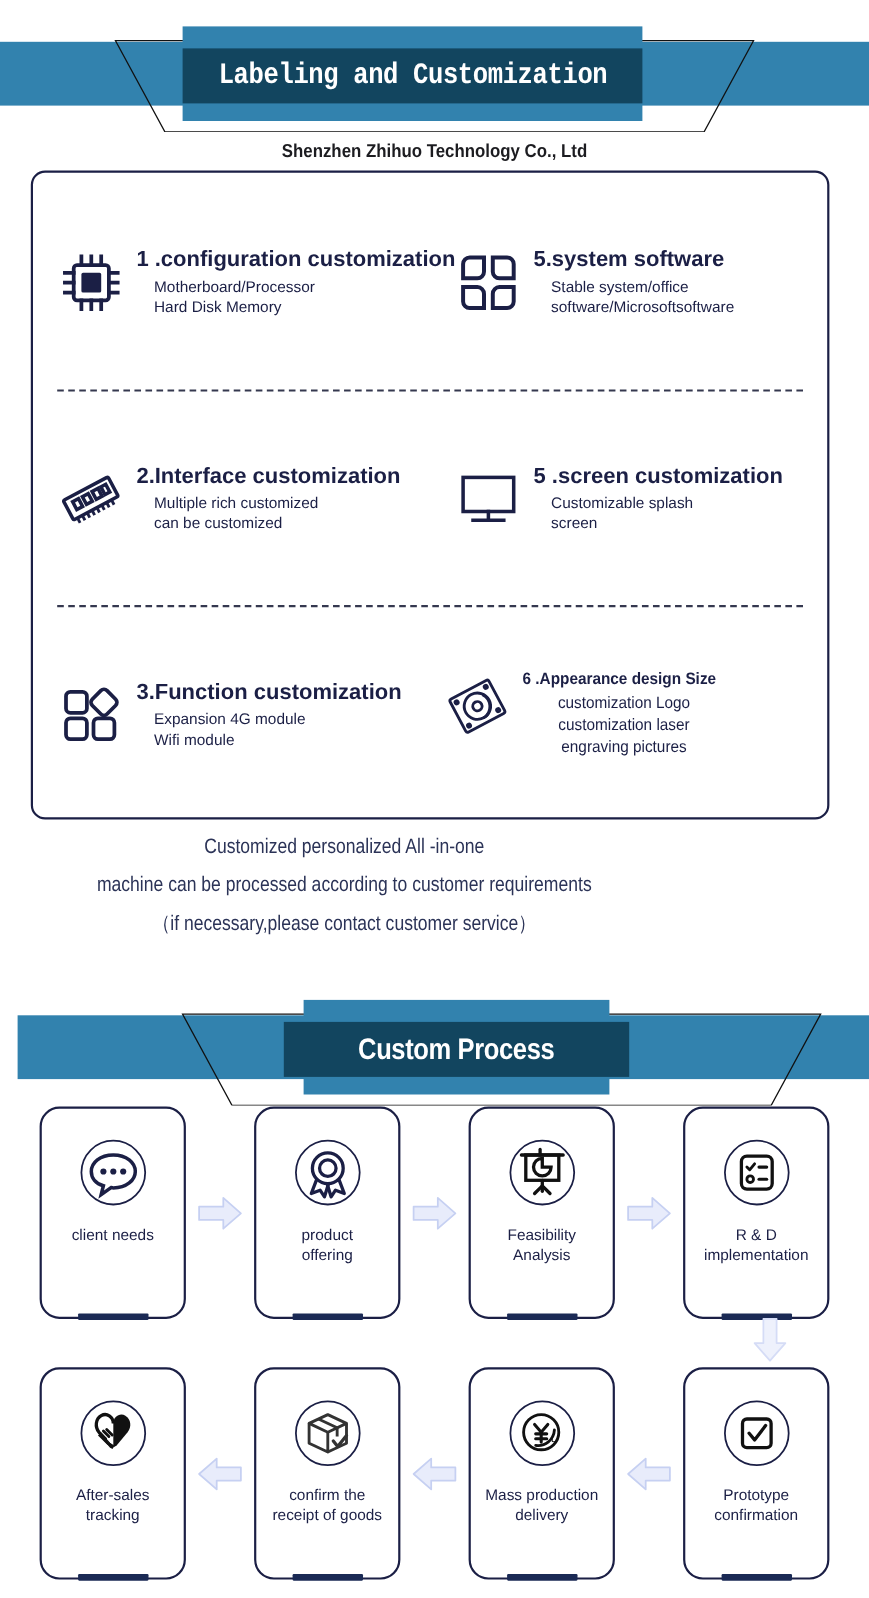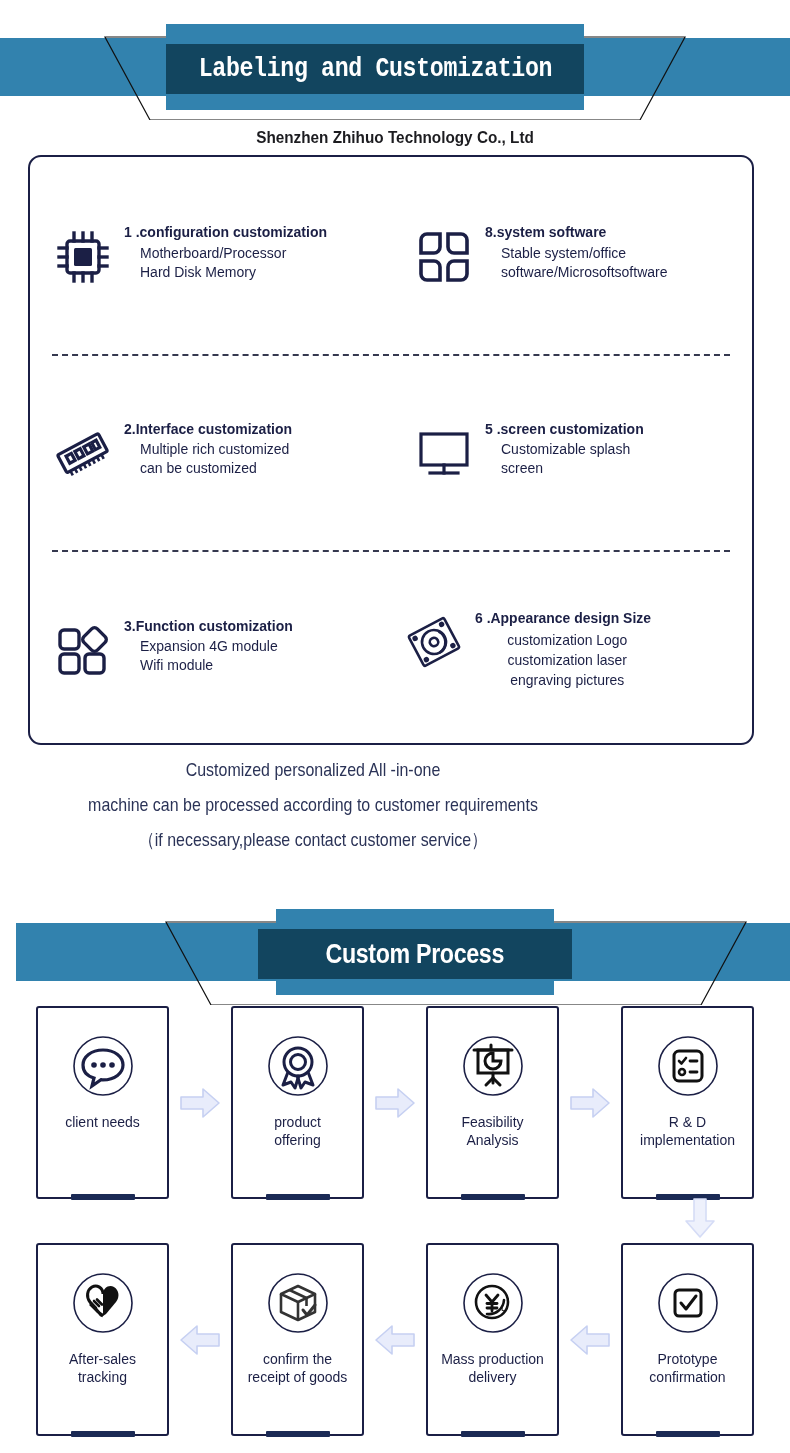--- a/index.html
+++ b/index.html
@@ -75,21 +75,21 @@
     padding-left:22px;
   }
   .featcell .ico{
     width:62px;height:62px;flex:0 0 62px;
     display:flex;align-items:center;justify-content:center;
     margin-top:4px;
   }
   .featcell .ico svg{display:block;}
   .feattext{margin-left:10px;padding-top:2px;}
   .feattitle{
-    font-size:14px;font-weight:bold;color:#1b1f45;
+    font-size:20px;font-weight:bold;color:#1b1f45;
     line-height:1.25;white-space:nowrap;
   }
   .featdesc{
     font-size:14px;color:#1b1f45;line-height:1.35;
     margin-left:16px;margin-top:2px;
   }
   .featcell.narrow .feattitle{font-size:15px;transform:scaleX(.93);transform-origin:left;}
   .featcell.narrow .featdesc{font-size:15px;transform:scaleX(.93);transform-origin:left;text-align:center;margin-left:8px;}
 
   
@@ -106,21 +106,21 @@
   
   .procwrap{position:absolute;left:0;top:1005px;width:790px;}
   .procrow{
     display:flex;align-items:center;justify-content:center;
     height:195px;
   }
   .procrow.second{margin-top:42px;}
   .card{
     width:133px;height:193px;
     border:2px solid #1b1f45;
-    border-radius:3px;
+    border-radius:18px;
     box-sizing:border-box;
     position:relative;
     display:flex;flex-direction:column;
     align-items:center;
     background:#fff;
   }
   .card .cico{
     margin-top:22px;
     width:72px;height:72px;
     display:flex;align-items:center;justify-content:center;
@@ -203,21 +203,21 @@
         <svg width="54" height="54" viewBox="0 0 54 54">
           <g fill="none" stroke="#1b1f45" stroke-width="3.6">
             <path d="M23 4 H10 A6 6 0 0 0 4 10 V23 H17 A6 6 0 0 0 23 17 Z"></path>
             <path d="M31 4 H44 A6 6 0 0 1 50 10 V23 H37 A6 6 0 0 1 31 17 Z"></path>
             <path d="M23 50 H10 A6 6 0 0 1 4 44 V31 H17 A6 6 0 0 1 23 37 Z"></path>
             <path d="M31 50 H44 A6 6 0 0 0 50 44 V31 H37 A6 6 0 0 0 31 37 Z"></path>
           </g>
         </svg>
       </div>
       <div class="feattext">
-        <div class="feattitle">8.system software</div>
+        <div class="feattitle">5.system software</div>
         <div class="featdesc">Stable system/office</div>
         <div class="featdesc" style="margin-top:0">software/Microsoftsoftware</div>
       </div>
     </div>
   </div>
 
   <div class="featrow div">
     <div class="dashline"></div>
     <div class="featcell">
       <div class="ico">

